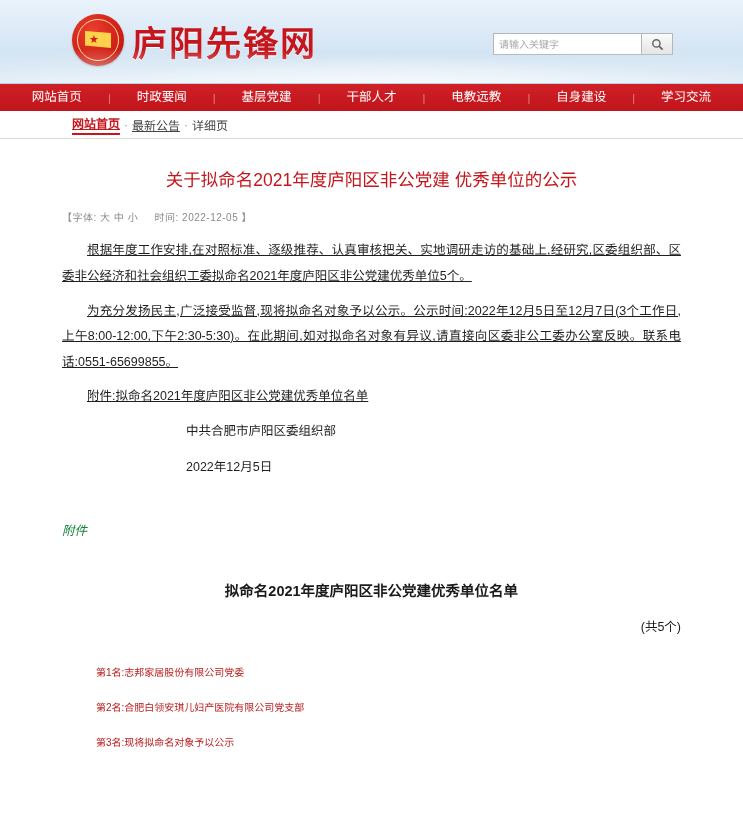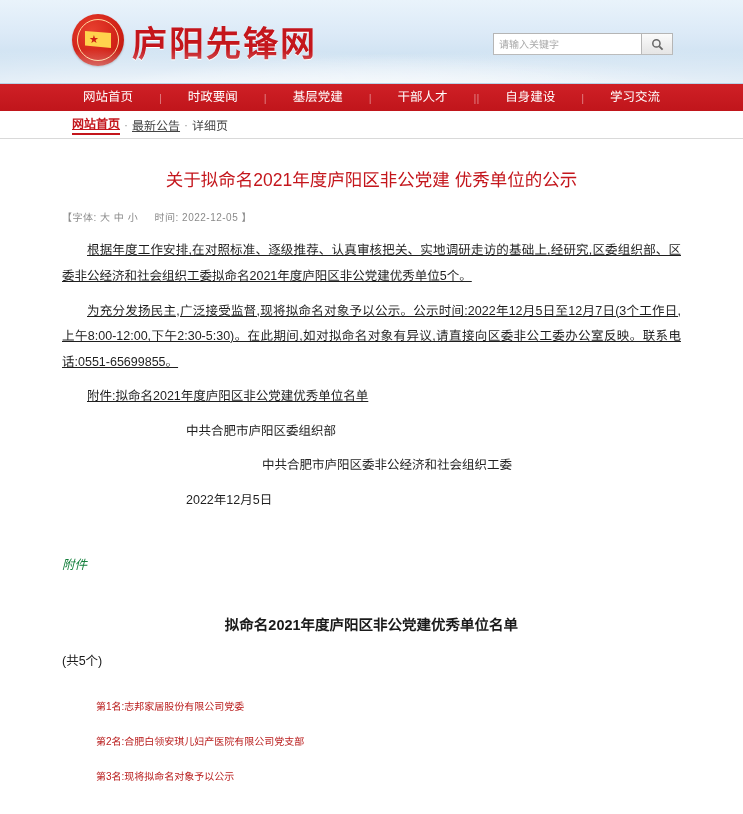--- a/index.html
+++ b/index.html
@@ -205,21 +205,21 @@
   }
 
   .list-title {
     text-align: center;
     font-size: 14.5px;
     font-weight: bold;
     color: #1a1a1a;
     margin: 40px 0 0 0;
   }
   .list-count {
-    text-align: left;
+    text-align: right;
     font-size: 12.5px;
     color: #1a1a1a;
     margin: 16px 0 0 0;
   }
   .rank-list {
     margin: 30px 0 0 0;
     padding: 0 0 0 34px;
     list-style: none;
   }
   .rank-list li {
@@ -260,20 +260,21 @@
 
   <div class="nav">
     <a href="#">网站首页</a>
     <span class="sep">|</span>
     <a href="#">时政要闻</a>
     <span class="sep">|</span>
     <a href="#">基层党建</a>
     <span class="sep">|</span>
     <a href="#">干部人才</a>
     <span class="sep">|</span>
+    <a href="#">电教远教</a>
     <span class="sep">|</span>
     <a href="#">自身建设</a>
     <span class="sep">|</span>
     <a href="#">学习交流</a>
   </div>
 
   <div class="crumb-wrap">
     <div class="crumb">
       <a class="home" href="#">网站首页</a>
       <span class="dot">·</span>
@@ -302,21 +303,20 @@
 
     <div class="divider-space"></div>
 
     <div class="body">
       <p>根据年度工作安排,在对照标准、逐级推荐、认真审核把关、实地调研走访的基础上,经研究,区委组织部、区委非公经济和社会组织工委拟命名2021年度庐阳区非公党建优秀单位5个。</p>
       <p>为充分发扬民主,广泛接受监督,现将拟命名对象予以公示。公示时间:2022年12月5日至12月7日(3个工作日,上午8:00-12:00,下午2:30-5:30)。在此期间,如对拟命名对象有异议,请直接向区委非公工委办公室反映。联系电话:0551-65699855。</p>
       <p>附件:拟命名2021年度庐阳区非公党建优秀单位名单</p>
     </div>
 
     <p class="sign s1">中共合肥市庐阳区委组织部</p>
-    <p class="sign s2">中共合肥市庐阳区委非公经济和社会组织工委</p>
     <p class="sign s3">2022年12月5日</p>
 
     <p class="attach-label">附件</p>
 
     <h2 class="list-title">拟命名2021年度庐阳区非公党建优秀单位名单</h2>
     <div class="list-count">(共5个)</div>
 
     <ul class="rank-list">
       <li>第1名:志邦家居股份有限公司党委</li>
       <li>第2名:合肥白领安琪儿妇产医院有限公司党支部</li>

